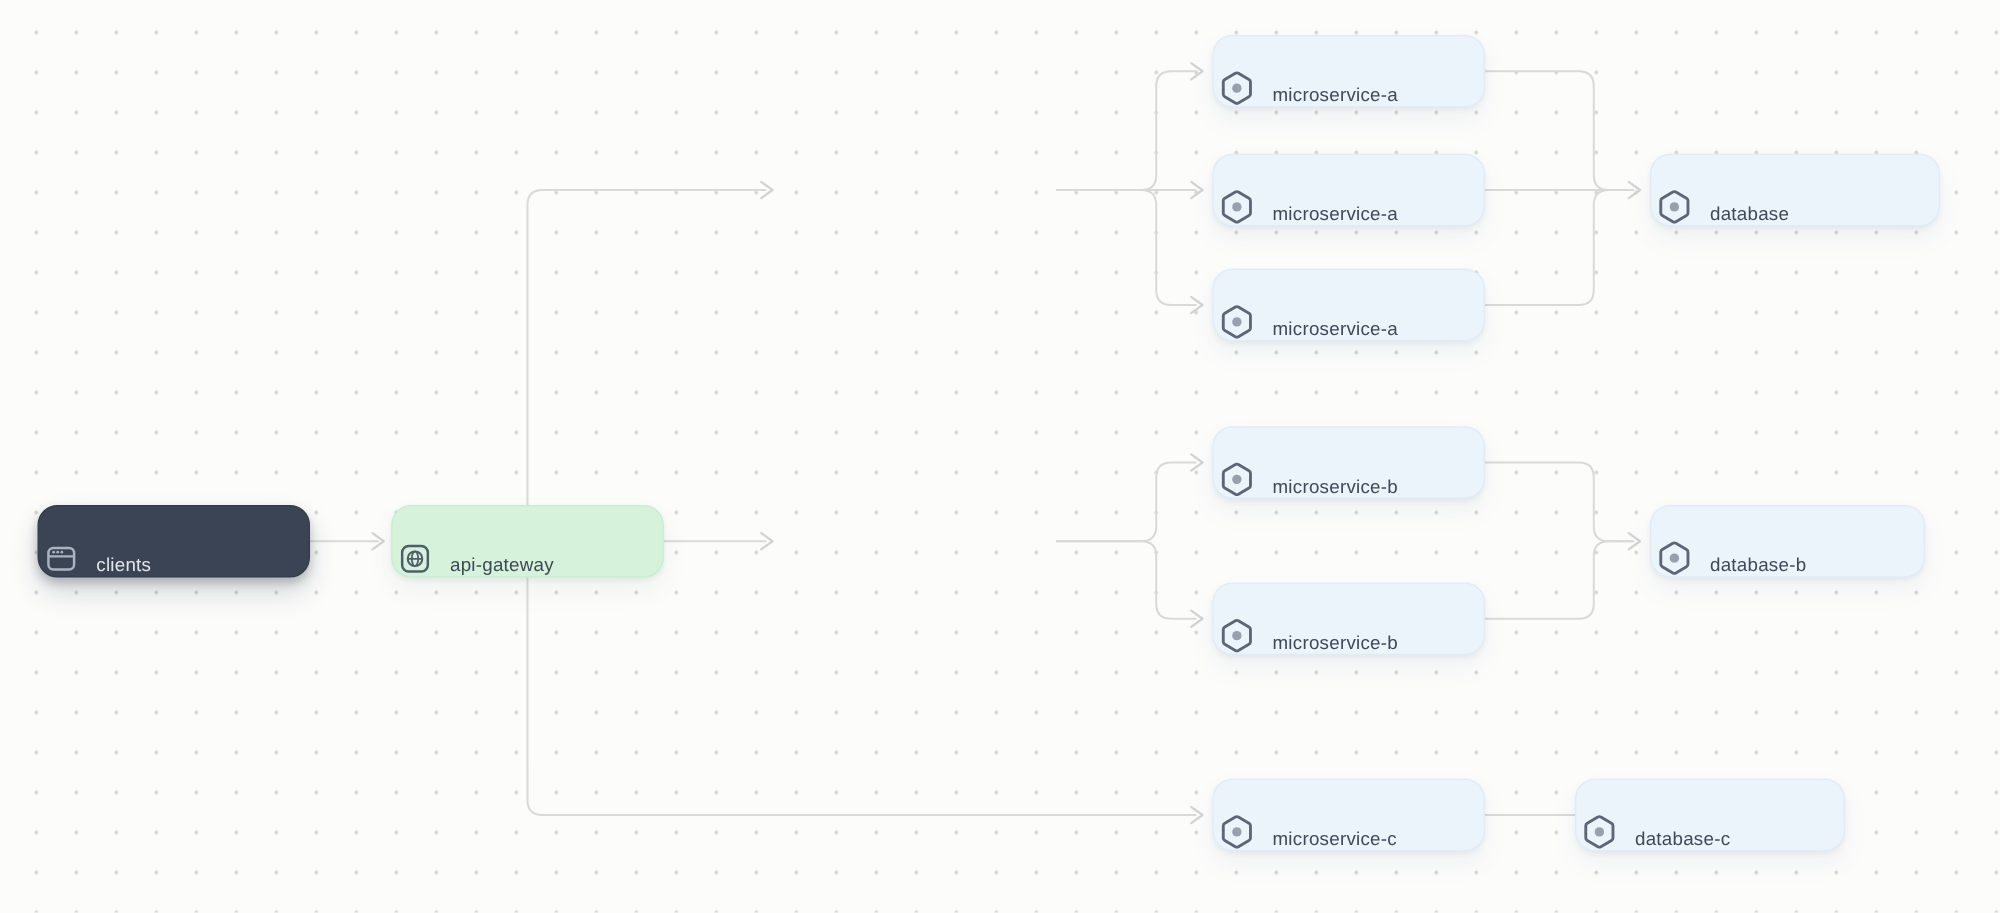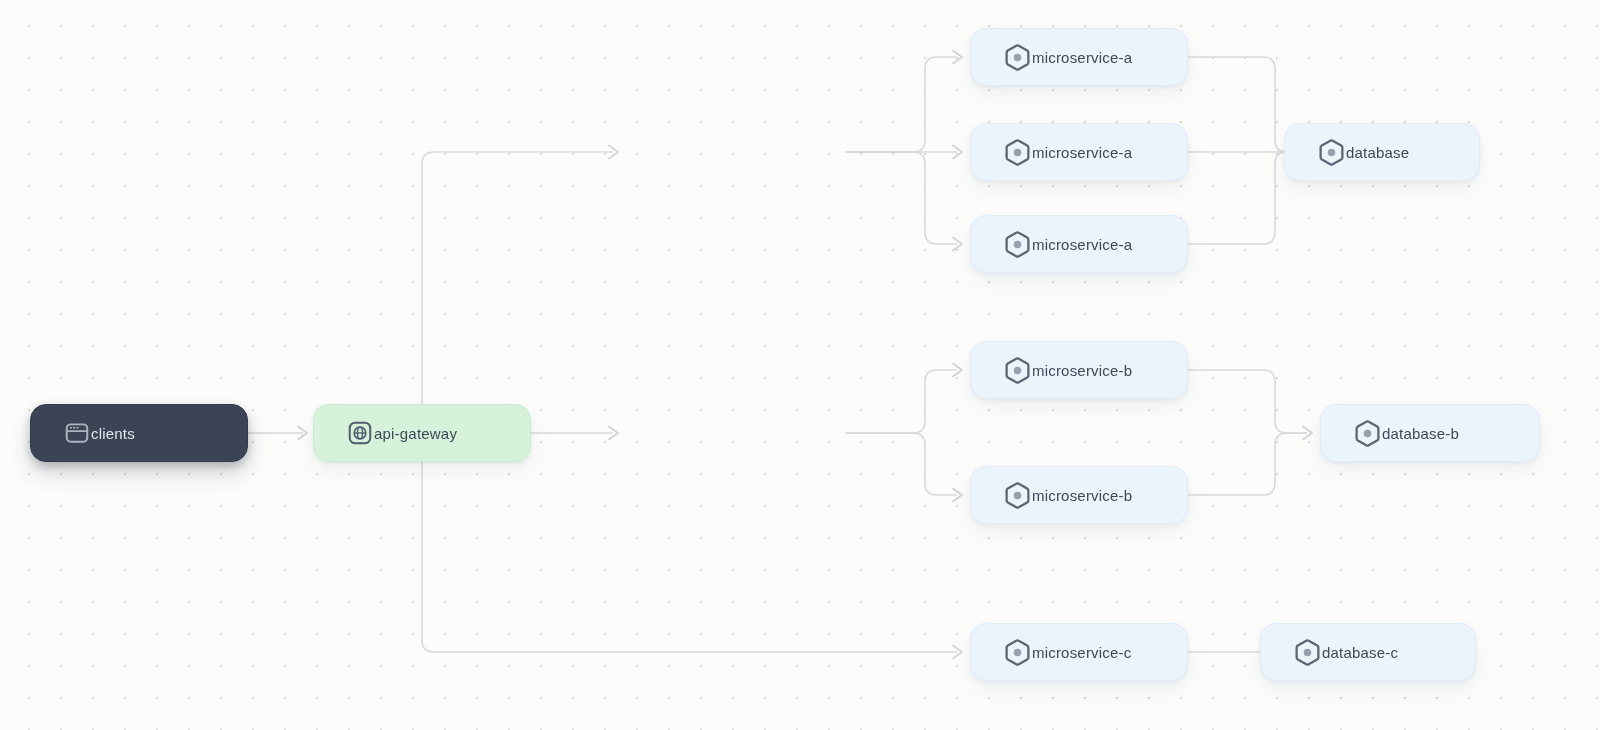--- a/index.html
+++ b/index.html
@@ -14,22 +14,22 @@
     background-image:radial-gradient(#d8d8d5 1.3px, transparent 1.4px);
     background-size:32px 32px;
     background-position:13px 10px;
   }
   svg.edges { position:absolute; left:0; top:0; pointer-events:none; }
   .edge { fill:none; stroke:#d9d9d9; stroke-width:1.6; }
   .arrowhead { fill:none; stroke:#d3d3d3; stroke-width:1.8; stroke-linecap:round; stroke-linejoin:round; }
 
   .node {
     position:absolute; width:218px; height:58px; box-sizing:border-box;
-    border-radius:16px; display:flex; align-items:center; 
-    padding-left:32px; cursor:grab;
+    border-radius:16px; display:flex; align-items:flex-end; gap:14px;
+    padding-left:4px; cursor:grab;
   }
   .node .label { font-size:15px; font-weight:500; letter-spacing:.2px; color:#3e4957; }
   .node-blue {
     background:#ebf3fb; border:1px solid #e0ebf8;
     box-shadow:0 2px 4px rgba(90,110,140,.08), 0 10px 20px rgba(90,110,140,.08);
   }
   .node-green {
     background:#d6f2db; border:1px solid #c8ecd2;
     box-shadow:0 2px 4px rgba(80,130,95,.10), 0 10px 20px rgba(80,130,95,.08);
   }
@@ -152,21 +152,21 @@
   </div>
 
   <div class="node node-blue" style="left:970px; top:623px;">
     <svg class="icon" width="29" height="29" viewBox="0 0 24 24">
       <path d="M21 16.05a2 2 0 0 1-1 1.73l-7 4.02a2 2 0 0 1-2 0l-7-4.02a2 2 0 0 1-1-1.73v-8.1a2 2 0 0 1 1-1.73l7-4.02a2 2 0 0 1 2 0l7 4.02a2 2 0 0 1 1 1.73z" fill="none" stroke="#5c6675" stroke-width="1.9"></path>
       <circle cx="12" cy="12" r="3.1" fill="#97a0ac"></circle>
     </svg>
     <span class="label">microservice-c</span>
   </div>
 
-  <div class="node node-blue" style="left:1284px; top:123px; width:196px;">
+  <div class="node node-blue" style="left:1320px; top:123px; width:232px;">
     <svg class="icon" width="29" height="29" viewBox="0 0 24 24">
       <path d="M21 16.05a2 2 0 0 1-1 1.73l-7 4.02a2 2 0 0 1-2 0l-7-4.02a2 2 0 0 1-1-1.73v-8.1a2 2 0 0 1 1-1.73l7-4.02a2 2 0 0 1 2 0l7 4.02a2 2 0 0 1 1 1.73z" fill="none" stroke="#5c6675" stroke-width="1.9"></path>
       <circle cx="12" cy="12" r="3.1" fill="#97a0ac"></circle>
     </svg>
     <span class="label">database</span>
   </div>
 
   <div class="node node-blue" style="left:1320px; top:404px; width:220px;">
     <svg class="icon" width="29" height="29" viewBox="0 0 24 24">
       <path d="M21 16.05a2 2 0 0 1-1 1.73l-7 4.02a2 2 0 0 1-2 0l-7-4.02a2 2 0 0 1-1-1.73v-8.1a2 2 0 0 1 1-1.73l7-4.02a2 2 0 0 1 2 0l7 4.02a2 2 0 0 1 1 1.73z" fill="none" stroke="#5c6675" stroke-width="1.9"></path>

